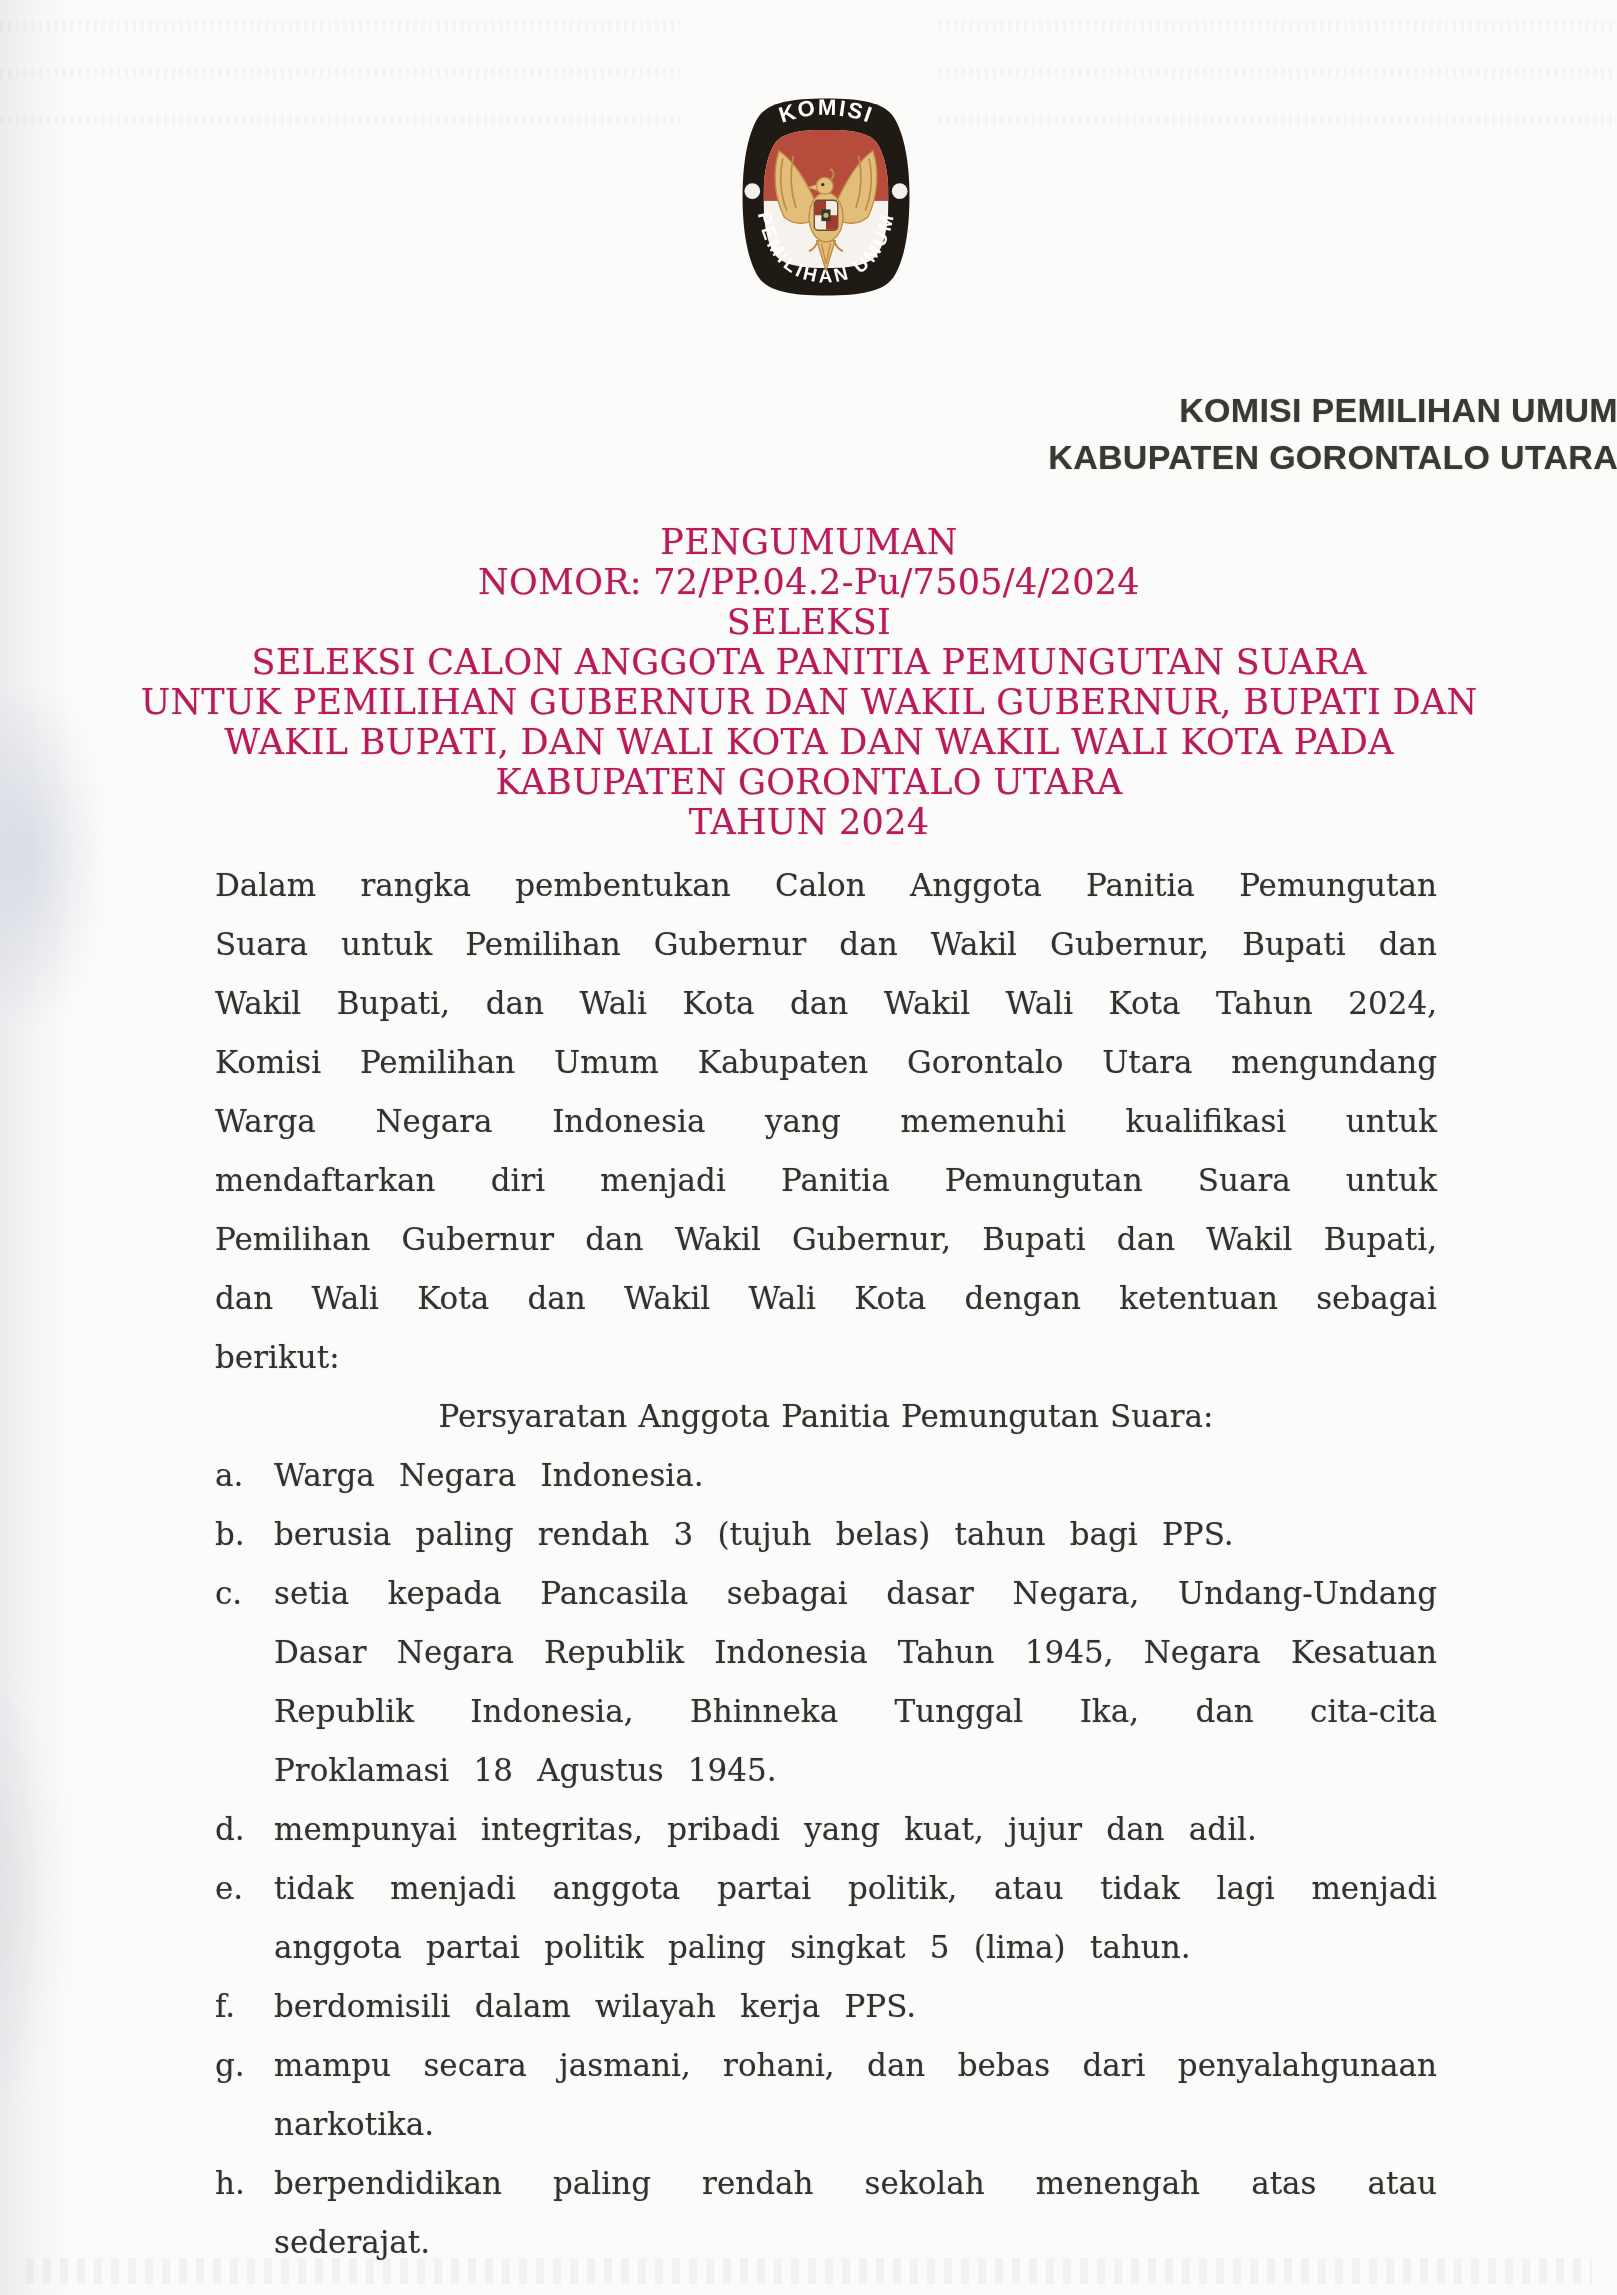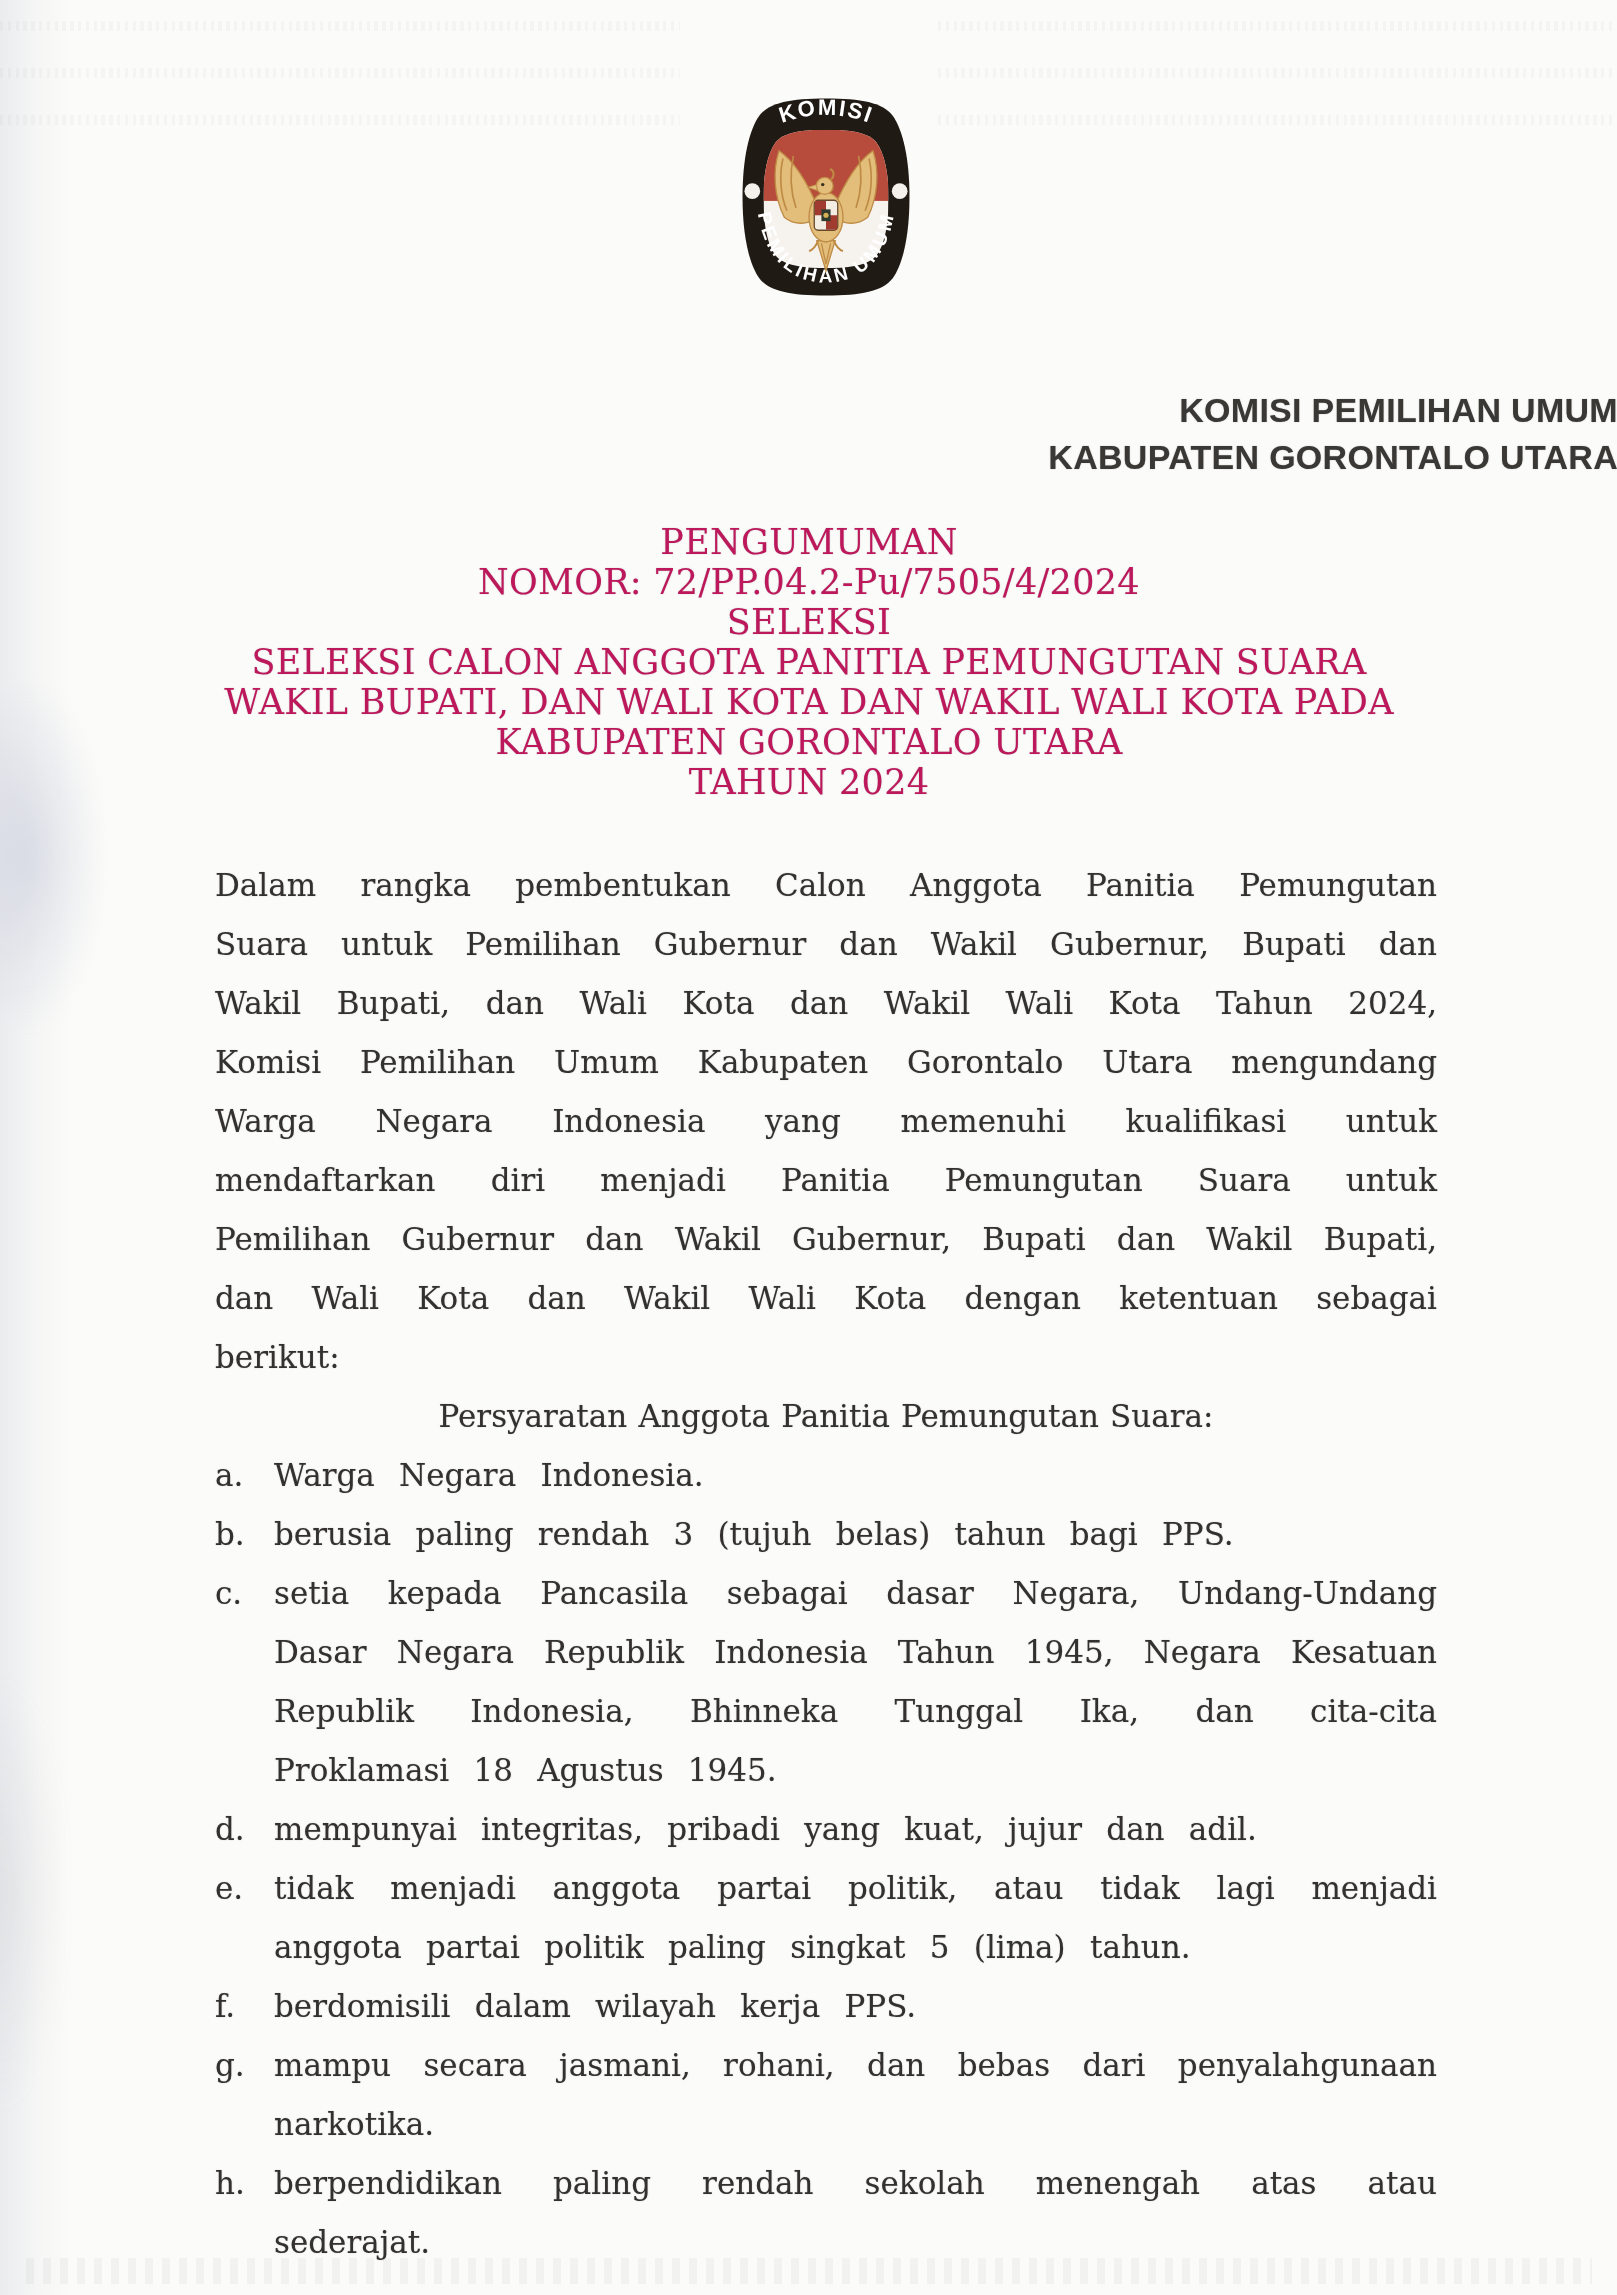--- a/index.html
+++ b/index.html
@@ -169,20 +169,21 @@
   <div class="org-header">
     <div>KOMISI PEMILIHAN UMUM</div>
     <div>KABUPATEN GORONTALO UTARA</div>
   </div>
 
   <div class="title-block">
     <div>PENGUMUMAN</div>
     <div>NOMOR: 72/PP.04.2-Pu/7505/4/2024</div>
     <div>SELEKSI</div>
     <div>SELEKSI CALON ANGGOTA PANITIA PEMUNGUTAN SUARA</div>
+    <div>UNTUK PEMILIHAN GUBERNUR DAN WAKIL GUBERNUR, BUPATI DAN</div>
     <div>WAKIL BUPATI, DAN WALI KOTA DAN WAKIL WALI KOTA PADA</div>
     <div>KABUPATEN GORONTALO UTARA</div>
     <div>TAHUN 2024</div>
   </div>
 
   <div class="content">
     <div class="opening-paragraph">Dalam rangka pembentukan Calon Anggota Panitia Pemungutan Suara untuk Pemilihan Gubernur dan Wakil Gubernur, Bupati dan Wakil Bupati, dan Wali Kota dan Wakil Wali Kota Tahun 2024, Komisi Pemilihan Umum Kabupaten Gorontalo Utara mengundang Warga Negara Indonesia yang memenuhi kualifikasi untuk mendaftarkan diri menjadi Panitia Pemungutan Suara untuk Pemilihan Gubernur dan Wakil Gubernur, Bupati dan Wakil Bupati, dan Wali Kota dan Wakil Wali Kota dengan ketentuan sebagai berikut:</div>
     <div class="req-heading">Persyaratan Anggota Panitia Pemungutan Suara:</div>
 
     <div class="req-list">

